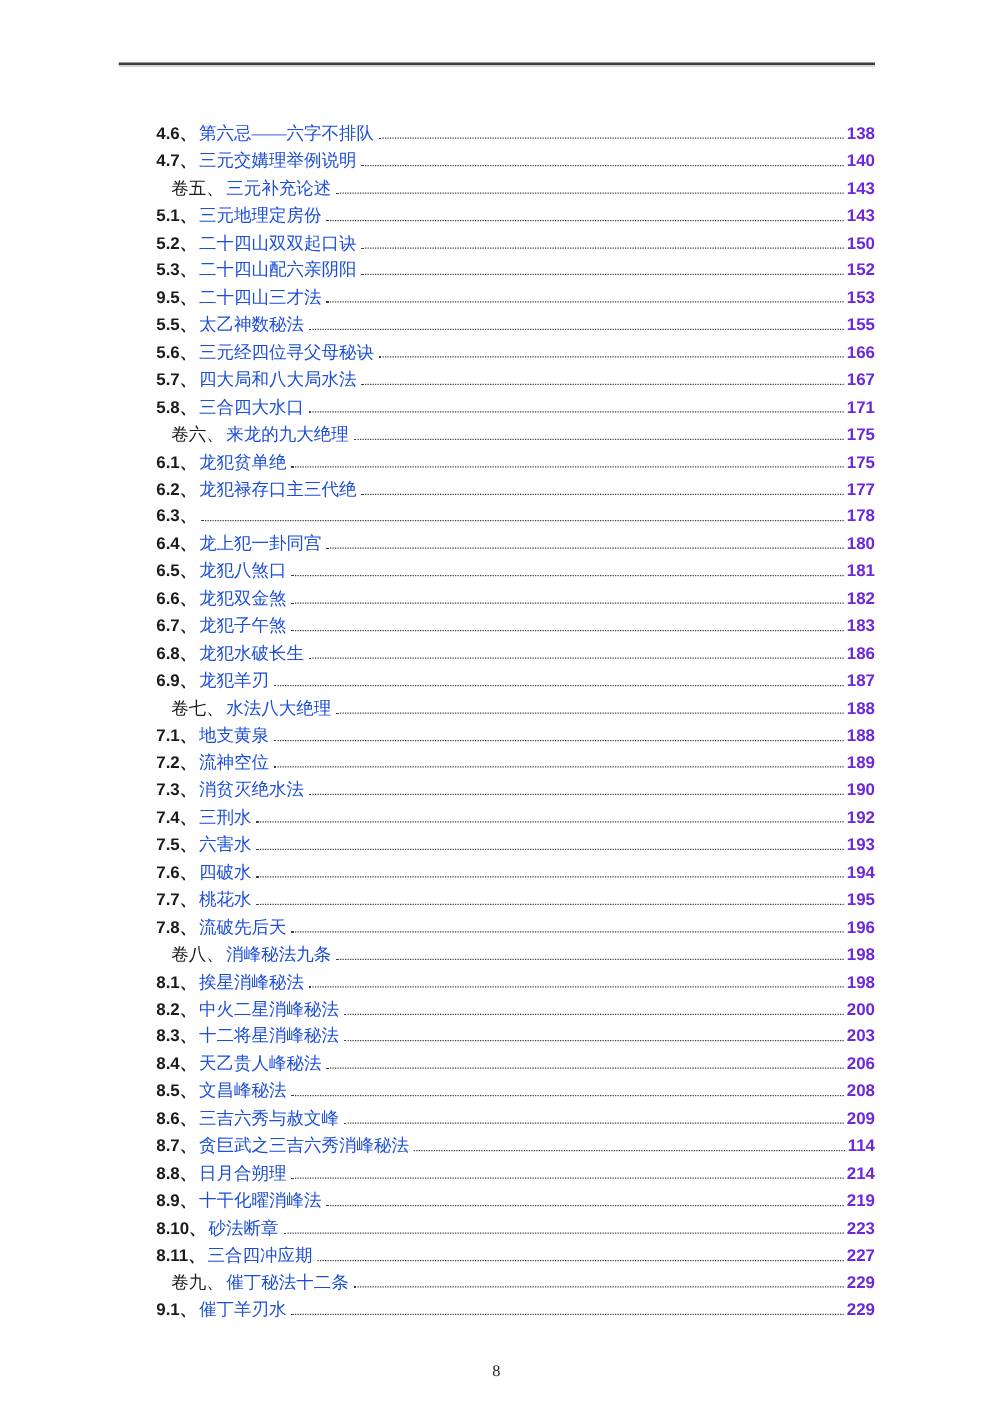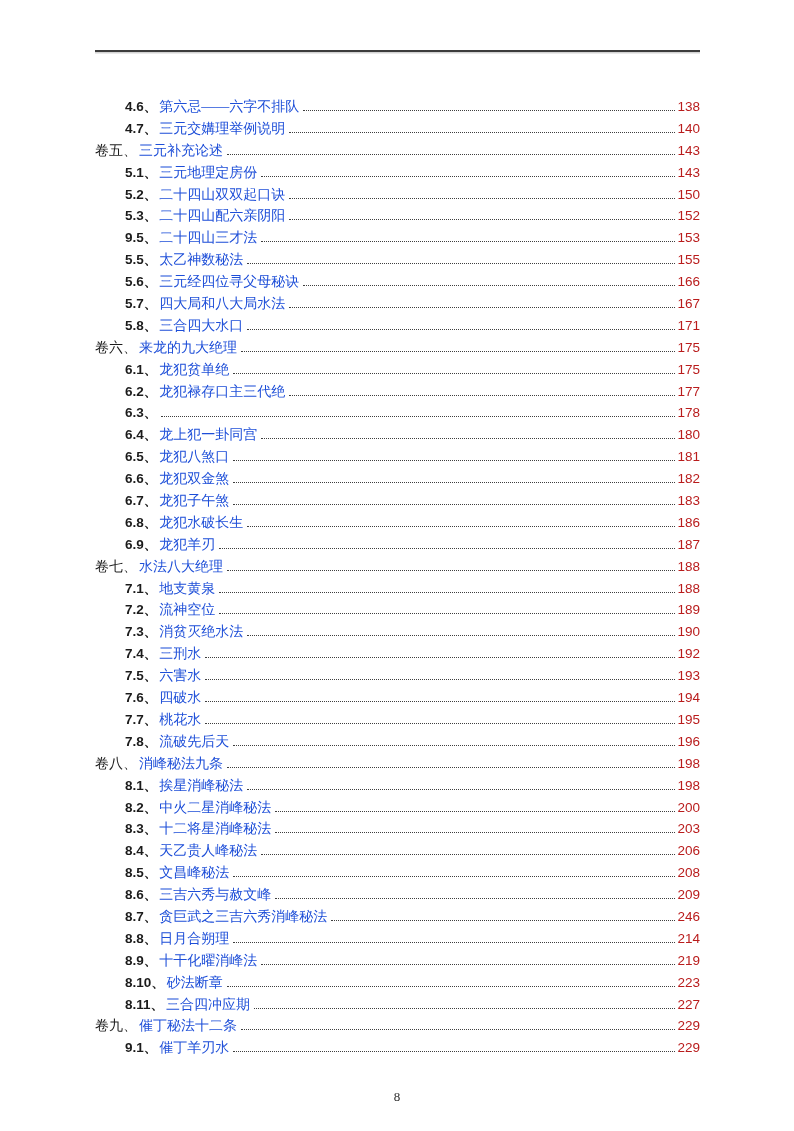--- a/index.html
+++ b/index.html
@@ -48,38 +48,39 @@
     font-family: "Liberation Sans", "DejaVu Sans", sans-serif;
     font-weight: 700;
     font-size: 13.5px;
     color: #1b1b1b;
     flex: 0 0 auto;
   }
   .row.chapter .num {
     font-family: "Liberation Serif", "DejaVu Serif", serif;
     font-weight: 400;
     font-size: 14px;
+    margin-left: 42px;
   }
   .title {
     flex: 0 0 auto;
     margin-left: 2px;
     color: #1d4ed8;
   }
   .dots {
     flex: 1 1 auto;
     min-width: 12px;
     border-bottom: 1.8px dotted #3f3f3f;
     margin: 0 2px 3px 4px;
   }
   .pagenum {
     flex: 0 0 auto;
     font-family: "Liberation Sans", "DejaVu Sans", sans-serif;
-    font-weight: 400;
+    font-weight: 700;
     font-size: 13.5px;
-    color: #b91c1c;
+    color: #6d28d9;
     margin-top: 26px;
   }
   .footer {
     position: absolute;
     left: 0;
     right: 0;
     bottom: 26px;
     text-align: center;
     font-size: 13px;
     color: #2a2a2a;
@@ -312,21 +313,21 @@
       <div class="row sub">
         <span class="num">8.6、</span>
         <span class="title">三吉六秀与赦文峰</span>
         <span class="dots"></span>
         <span class="pagenum">209</span>
       </div>
       <div class="row sub">
         <span class="num">8.7、</span>
         <span class="title">贪巨武之三吉六秀消峰秘法</span>
         <span class="dots"></span>
-        <span class="pagenum">246</span>
+        <span class="pagenum">114</span>
       </div>
       <div class="row sub">
         <span class="num">8.8、</span>
         <span class="title">日月合朔理</span>
         <span class="dots"></span>
         <span class="pagenum">214</span>
       </div>
       <div class="row sub">
         <span class="num">8.9、</span>
         <span class="title">十干化曜消峰法</span>

